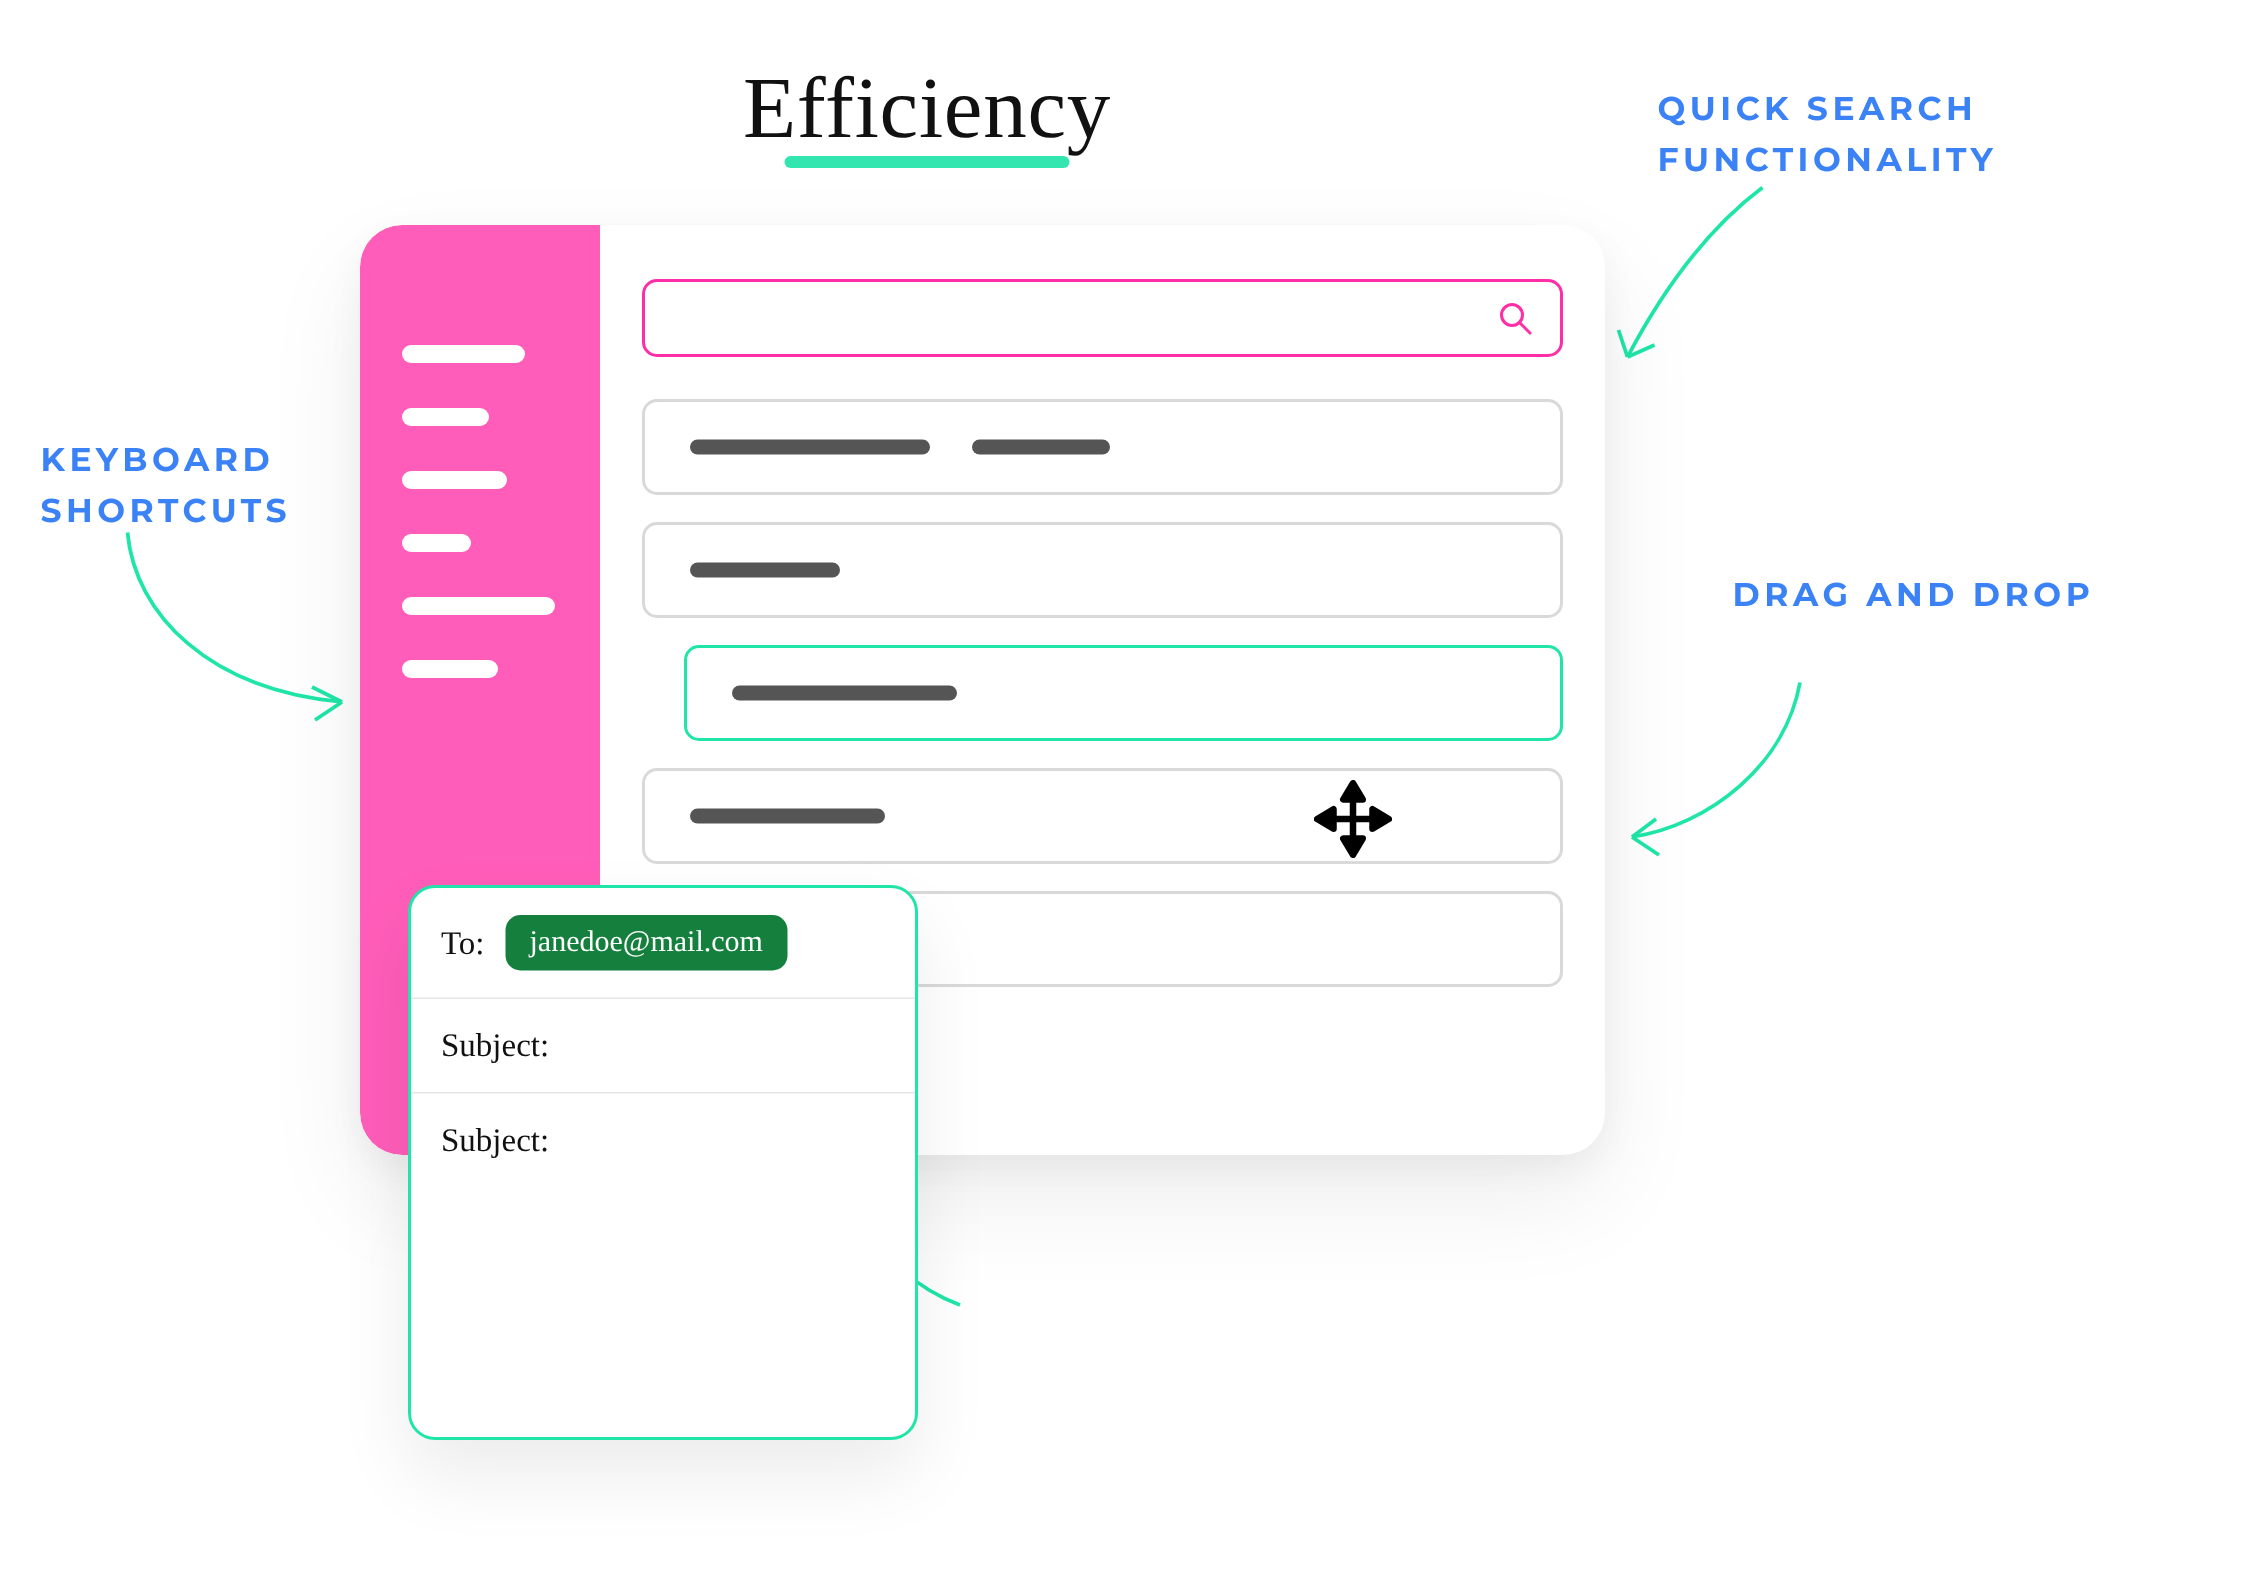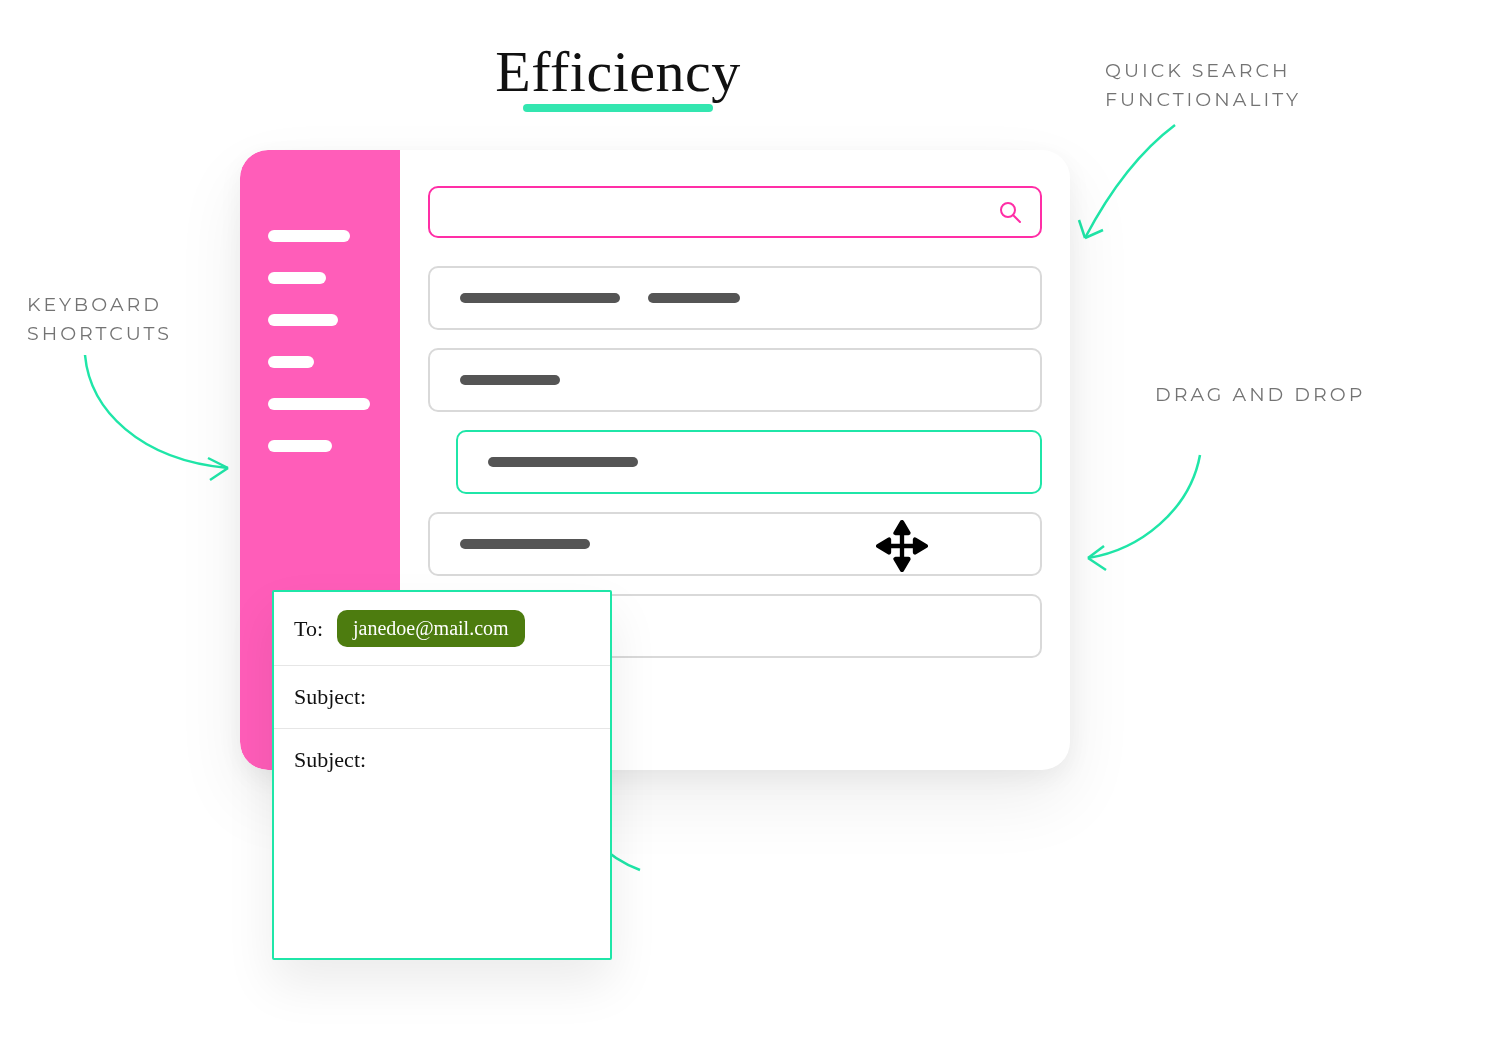--- a/index.html
+++ b/index.html
@@ -12,22 +12,22 @@
     font-size: 58px; color: #111; letter-spacing: 0.5px;
   }
   .title-underline {
     position: absolute; top: 104px; left: 50%; transform: translateX(-50%);
     width: 190px; height: 8px; background: #33e6b0; border-radius: 4px;
   }
 
   .annotation {
     position: absolute;
     font-family: 'Montserrat', 'Helvetica Neue', Arial, sans-serif;
-    font-size: 19px; letter-spacing: 3px; color: #737373; line-height: 1.55;
-    text-transform: uppercase; font-weight: 400;
+    font-size: 22px; letter-spacing: 3px; color: #3b82f6; line-height: 1.55;
+    text-transform: uppercase; font-weight: 700;
   }
   .anno-search { top: 56px; left: 1105px; width: 340px; }
   .anno-kbd    { top: 290px; left: 27px; width: 230px; }
   .anno-drag   { top: 380px; left: 1155px; width: 300px; }
   .anno-auto   { top: 830px; left: 640px; width: 560px; }
 
   .app {
     position: absolute; top: 150px; left: 240px; width: 830px; height: 620px;
     background: #fff; border-radius: 28px;
     box-shadow: 0 30px 70px rgba(0,0,0,0.07), 0 8px 24px rgba(0,0,0,0.05);
@@ -68,29 +68,29 @@
   .stub.la { width: 160px; } .stub.lb { width: 92px; }
   .stub.lc { width: 100px; }
   .stub.ld { width: 150px; }
   .stub.le { width: 130px; }
   .stub.lf { width: 26px; }
 
   .move-cursor { position: absolute; top: 520px; left: 876px; width: 52px; height: 52px; }
 
   .compose {
     position: absolute; top: 590px; left: 272px; width: 340px; height: 370px;
-    background: #fff; border: 2.5px solid #1fe6a8; border-radius: 2px;
+    background: #fff; border: 2.5px solid #1fe6a8; border-radius: 18px;
     box-shadow: 0 24px 50px rgba(0,0,0,0.08);
     font-family: Georgia, 'Times New Roman', serif;
     display: flex; flex-direction: column;
   }
   .compose-row { padding: 18px 20px; border-bottom: 1px solid #e6e6e6; display: flex; align-items: center; gap: 14px; }
   .compose-row.last { border-bottom: none; flex: 1; align-items: flex-start; }
   .compose-label { font-size: 22px; color: #111; }
-  .chip { background: #4d7c0f; color: #fff; padding: 7px 16px; border-radius: 10px; font-size: 20px; }
+  .chip { background: #15803d; color: #fff; padding: 7px 16px; border-radius: 10px; font-size: 20px; }
 
   svg.arrow { position: absolute; overflow: visible; }
   svg.arrow path { fill: none; stroke: #1fe6a8; stroke-width: 2.5; }
 </style>
 </head>
 <body>
 
 <div class="stage">
 
   <div class="title">Efficiency</div>

